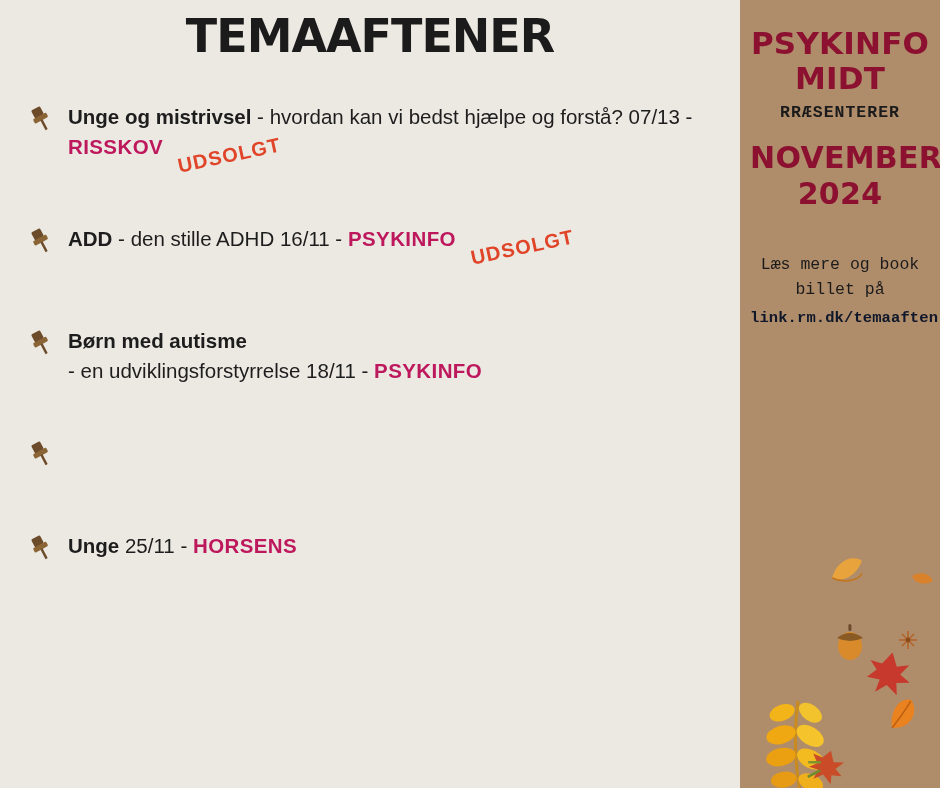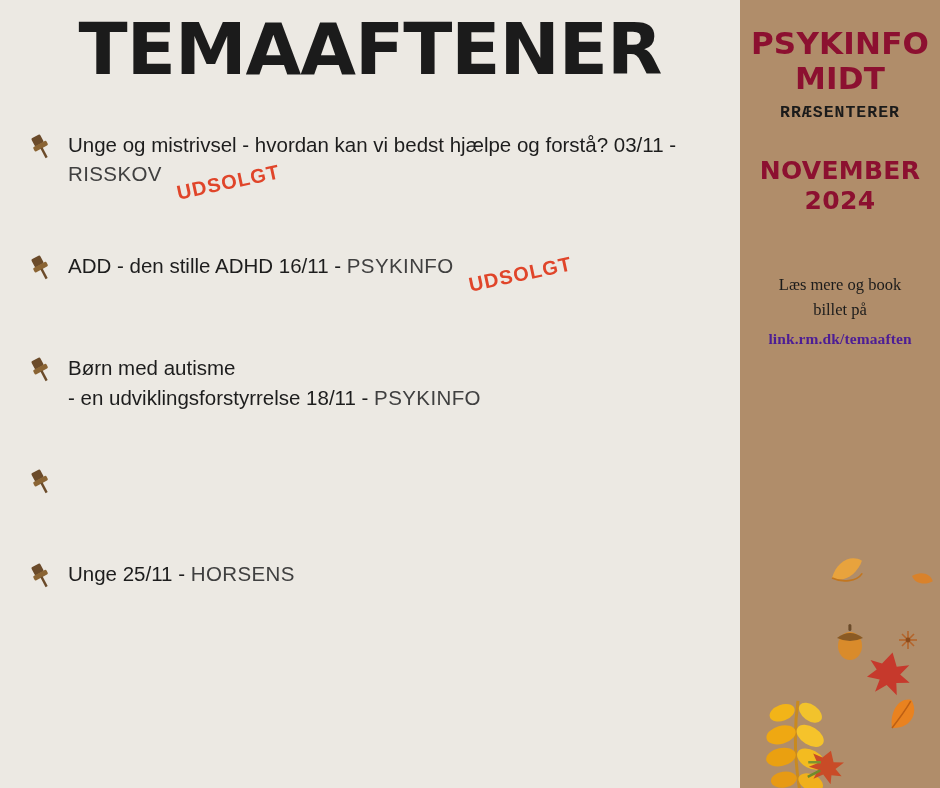--- a/index.html
+++ b/index.html
@@ -24,21 +24,21 @@
   .left {
     position: relative;
     width: 740px;
     height: 788px;
     background: #ece9e3;
     box-sizing: border-box;
   }
   .title {
     font-family: "DejaVu Sans", sans-serif;
     font-weight: 700;
-    font-size: 72px;
+    font-size: 46px;
     letter-spacing: -1px;
     color: #1b1b1b;
     text-align: center;
     margin: 12px 0 0 0;
     padding: 0 40px;
     line-height: 1.05;
   }
   .events {
     margin-top: 42px;
     padding-left: 26px;
@@ -56,25 +56,25 @@
     width: 30px;
     height: 30px;
   }
   .event-line {
     font-family: "Liberation Sans", sans-serif;
     font-size: 20.5px;
     color: #1d1d1d;
     line-height: 1.45;
   }
   .bold {
-    font-weight: 400;
+    font-weight: 700;
   }
   .city {
-    color: #404040;
-    font-weight: 400;
+    color: #be185d;
+    font-weight: 700;
     letter-spacing: 0.4px;
   }
   .sold {
     color: #e0452a;
     font-weight: 700;
     font-size: 20px;
     letter-spacing: 1px;
     display: inline-block;
     transform: rotate(-12deg);
     margin-left: 14px;
@@ -111,34 +111,34 @@
     font-weight: 700;
     color: #1b1b1b;
     font-size: 16.5px;
     letter-spacing: 1px;
     margin-top: 8px;
   }
   .month {
     font-family: "DejaVu Sans", sans-serif;
     font-weight: 700;
     color: #8c1030;
-    font-size: 25px;
+    font-size: 30px;
     line-height: 1.18;
-    margin-top: 34px;
+    margin-top: 18px;
     letter-spacing: 0.3px;
   }
   .book {
-    font-family: Liberation Serif, serif;
+    font-family: Liberation Mono, monospace;
     color: #1b1b1b;
     font-size: 16.5px;
     line-height: 1.5;
-    margin-top: 58px;
+    margin-top: 42px;
   }
   .link {
-    color: #4c1d95;
+    color: #0f172a;
     font-weight: 700;
     font-size: 15.5px;
     display: block;
     margin-top: 4px;
     text-decoration: none;
     letter-spacing: 0.1px;
   }
   .leaves {
     position: absolute;
     left: 0;
@@ -163,21 +163,21 @@
         <span class="pin">
           <svg width="30" height="30" viewBox="0 0 30 30">
             <g transform="rotate(-28 15 15)">
               <rect x="10" y="3" width="10" height="9" rx="1.5" fill="#6b4b2a"></rect>
               <rect x="7.5" y="11.5" width="15" height="5" rx="1.5" fill="#8a6434"></rect>
               <rect x="13.8" y="16" width="2.4" height="11" fill="#6b4b2a"></rect>
             </g>
           </svg>
         </span>
         <div class="event-line">
-          <span class="bold">Unge og mistrivsel</span><span> - hvordan kan vi bedst hjælpe og forstå? 03/11 - </span><span class="city">RISSKOV</span><span class="sold">UDSOLGT</span>
+          <span class="bold">Unge og mistrivsel</span><span> - hvordan kan vi bedst hjælpe og forstå? 07/13 - </span><span class="city">RISSKOV</span><span class="sold">UDSOLGT</span>
         </div>
       </div>
 
       <div class="event ev-gap-2">
         <span class="pin">
           <svg width="30" height="30" viewBox="0 0 30 30">
             <g transform="rotate(-28 15 15)">
               <rect x="10" y="3" width="10" height="9" rx="1.5" fill="#6b4b2a"></rect>
               <rect x="7.5" y="11.5" width="15" height="5" rx="1.5" fill="#8a6434"></rect>
               <rect x="13.8" y="16" width="2.4" height="11" fill="#6b4b2a"></rect>

